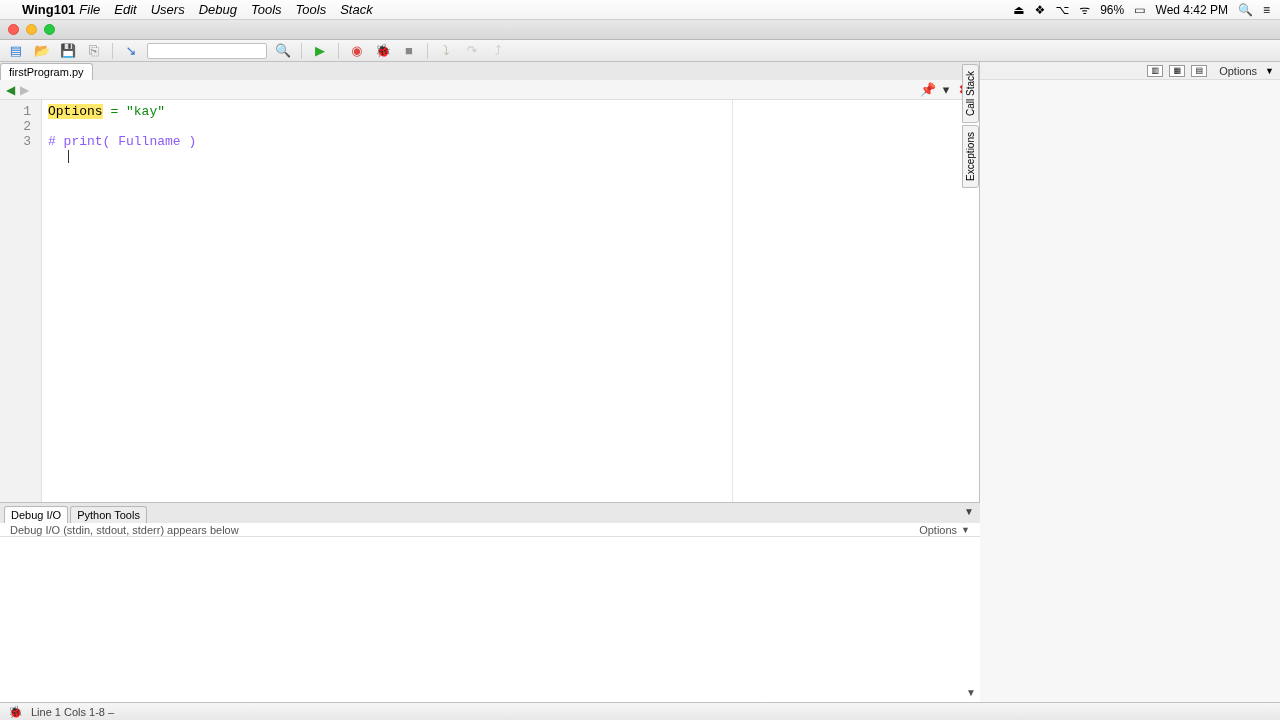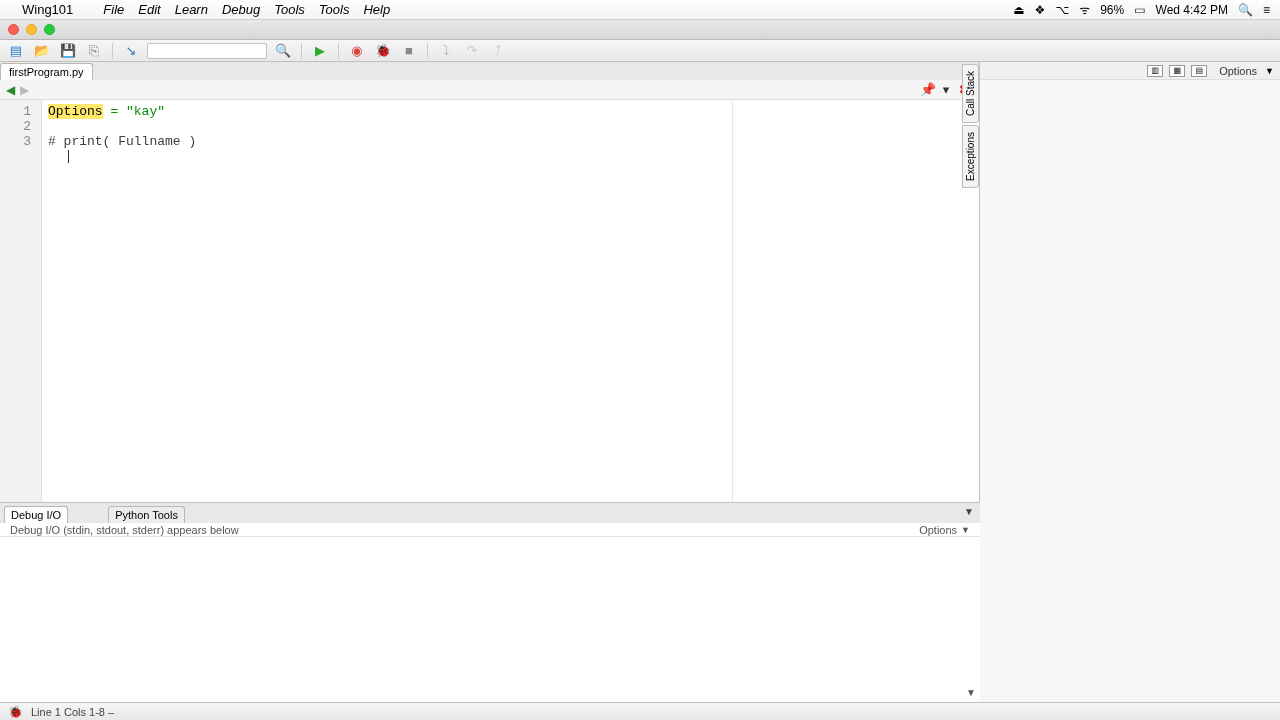--- a/index.html
+++ b/index.html
@@ -17,21 +17,21 @@
     .mac-menubar {
       height: 20px;
       background: linear-gradient(#fdfdfd, #f3f3f3);
       border-bottom: 1px solid #d0d0d0;
       display: flex;
       align-items: center;
       padding: 0 10px;
       font-size: 13px;
     }
     .mac-menubar .apple-logo { font-size: 14px; margin-right: 12px; }
-    .mac-menubar .app-name { font-weight: normal; margin-right: 30px; }
+    .mac-menubar .app-name { font-weight: bold; margin-right: 4px; }
     .mac-menubar .menu-item { margin-right: 14px; cursor: default; font-style: italic; }
     .mac-menubar .spacer { flex: 1; }
     .mac-menubar .status-item { margin-left: 10px; font-size: 12px; }
 
     
     .window-titlebar {
       height: 20px;
       background: linear-gradient(#e8e8e8, #d8d8d8);
       border-bottom: 1px solid #b8b8b8;
       display: flex;
@@ -135,21 +135,21 @@
       background: #f2f2f2;
       border-right: 1px solid #e0e0e0;
       text-align: right;
       padding: 4px 10px 4px 4px;
       color: #888;
     }
     .code-lines { padding: 4px 6px; flex: 1; position: relative; }
     .code-line { white-space: pre; }
     .hl-yellow { background: #ffe96b; }
     .str-green { color: #0b8a0b; }
-    .comment { color: #404040; }
+    .comment { color: #8b5cf6; }
     .print-margin {
       position: absolute;
       top: 0; bottom: 0;
       left: 690px;
       width: 1px;
       background: #e6e6e6;
     }
     .cursor-mark {
       display:inline-block;
       width:1px; height:13px;
@@ -202,21 +202,20 @@
       display: flex;
       flex-direction: column;
     }
     .bottom-tabs {
       height: 20px;
       background: #e8e8e8;
       display: flex;
       align-items: flex-end;
       padding: 0 4px;
       position: relative;
-      gap: 38px;
     }
     .bottom-tab {
       padding: 2px 6px;
       background: #fdfdfd;
       border: 1px solid #b8b8b8;
       border-bottom: none;
       font-size: 11px;
       border-radius: 3px 3px 0 0;
       margin-right: 2px;
     }
@@ -261,25 +260,25 @@
     }
   </style>
 </head>
 <body>
 
 <div class="mac-menubar">
   <span class="apple-logo"></span>
   <span class="app-name">Wing101</span>
   <span class="menu-item">File</span>
   <span class="menu-item">Edit</span>
-  <span class="menu-item">Learn</span>
+  <span class="menu-item">Users</span>
   <span class="menu-item">Debug</span>
   <span class="menu-item">Tools</span>
   <span class="menu-item">Tools</span>
-  <span class="menu-item">Help</span>
+  <span class="menu-item">Stack</span>
   <span class="spacer"></span>
   <span class="status-item">⏏</span>
   <span class="status-item">❖</span>
   <span class="status-item">⌥</span>
   <span class="status-item">ᯤ</span>
   <span class="status-item">96%</span>
   <span class="status-item">▭</span>
   <span class="status-item">Wed 4:42 PM</span>
   <span class="status-item">🔍</span>
   <span class="status-item">≡</span>

